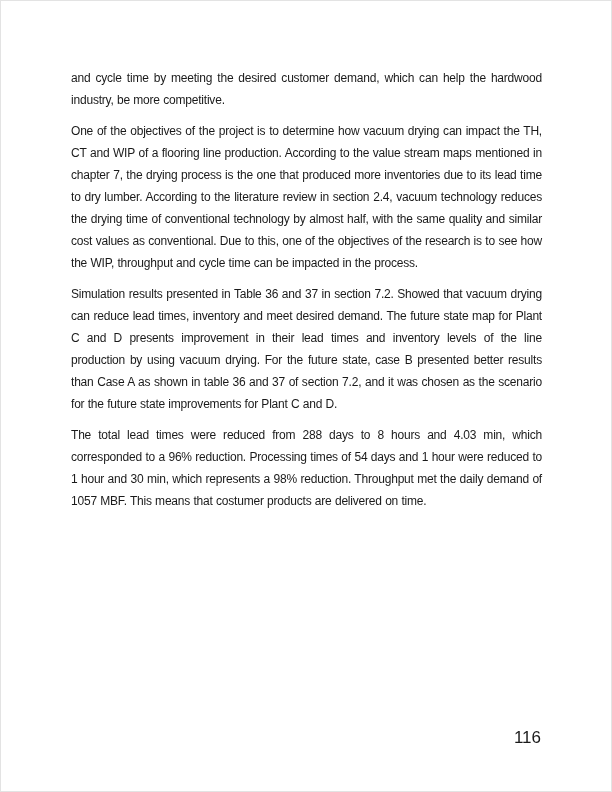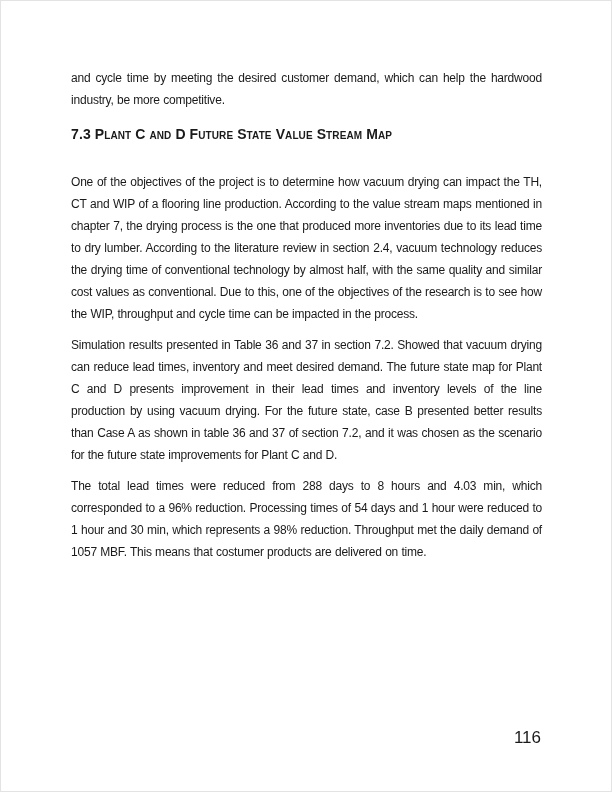--- a/index.html
+++ b/index.html
@@ -54,21 +54,20 @@
     text-align: right;
   }
 </style>
 </head>
 <body>
 
 <div class="page">
 
   <p class="body-para">and cycle time by meeting the desired customer demand, which can help the hardwood industry, be more competitive.</p>
 
-  <h2 class="section-heading">7.3 Plant C and D Future State Value Stream Map</h2>
 
   <p class="body-para">One of the objectives of the project is to determine how vacuum drying can impact the TH, CT and WIP of a flooring line production. According to the value stream maps mentioned in chapter 7, the drying process is the one that produced more inventories due to its lead time to dry lumber. According to the literature review in section 2.4, vacuum technology reduces the drying time of conventional technology by almost half, with the same quality and similar cost values as conventional. Due to this, one of the objectives of the research is to see how the WIP, throughput and cycle time can be impacted in the process.</p>
 
   <p class="body-para">Simulation results presented in Table 36 and 37 in section 7.2. Showed that vacuum drying can reduce lead times, inventory and meet desired demand. The future state map for Plant C and D presents improvement in their lead times and inventory levels of the line production by using vacuum drying. For the future state, case B presented better results than Case A as shown in table 36 and 37 of section 7.2, and it was chosen as the scenario for the future state improvements for Plant C and D.</p>
 
   <p class="body-para">The total lead times were reduced from 288 days to 8 hours and 4.03 min, which corresponded to a 96% reduction. Processing times of 54 days and 1 hour were reduced to 1 hour and 30 min, which represents a 98% reduction. Throughput met the daily demand of 1057 MBF. This means that costumer products are delivered on time.</p>
 
   <div class="page-number">116</div>
 
 </div>

